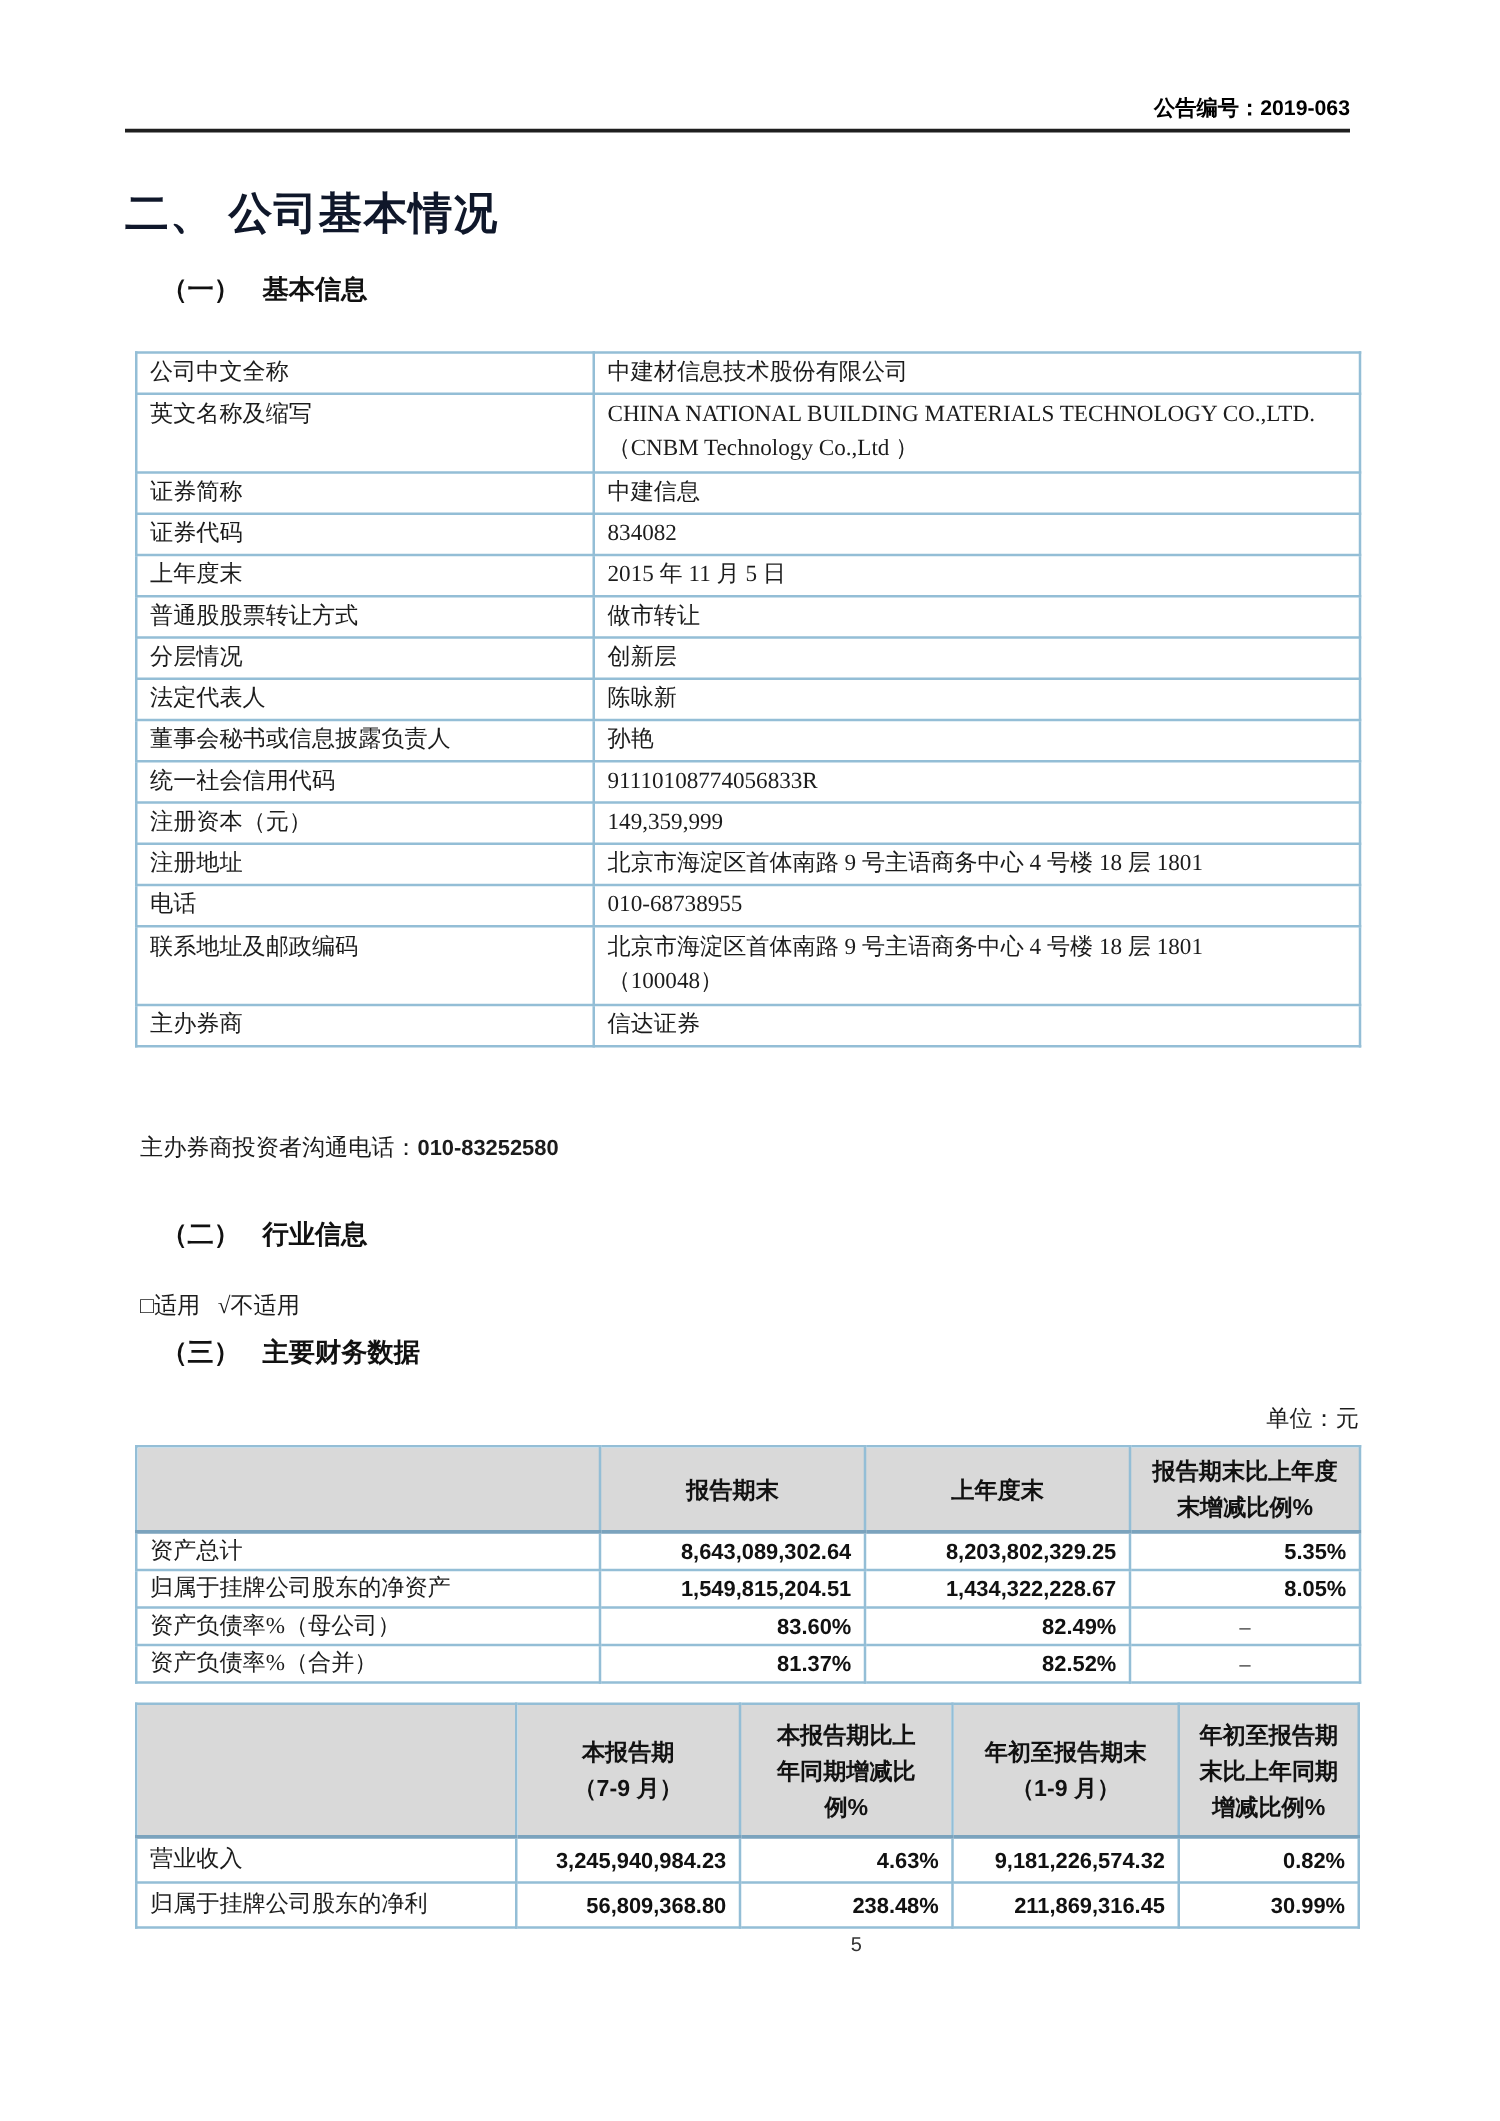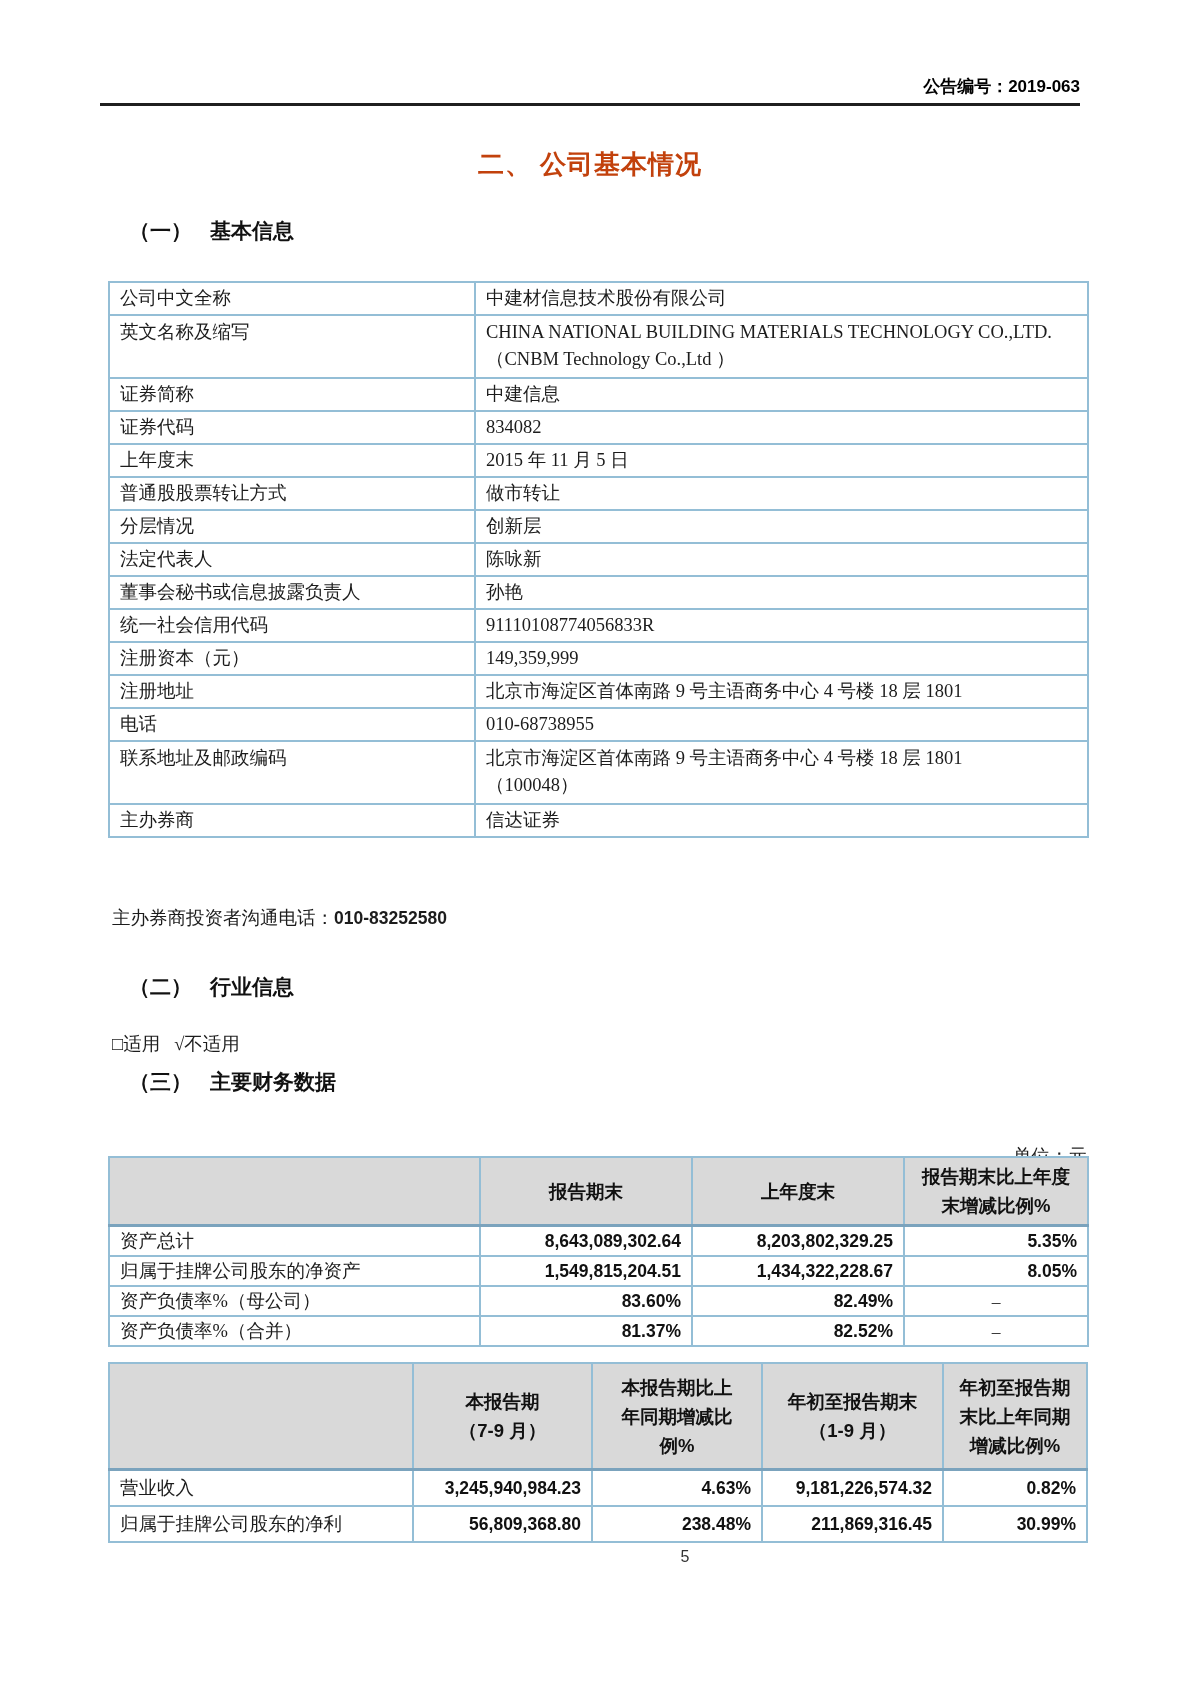--- a/index.html
+++ b/index.html
@@ -10,23 +10,23 @@
   }
 
   .doc-number{
     position:absolute;top:75px;left:100px;width:980px;text-align:right;
     font-family:"Liberation Sans","DejaVu Sans",sans-serif;
     font-size:17px;font-weight:bold;color:#000000;
   }
   .top-rule{position:absolute;top:103px;left:100px;width:980px;height:3px;background:#1f1f1f;}
 
   .page-title{
-    position:absolute;top:147px;left:100px;width:980px;text-align:center;
-    font-family:"Liberation Sans","DejaVu Sans",sans-serif;
-    font-size:26px;font-weight:bold;letter-spacing:1px;color:#c2410c;
+    position:absolute;top:147px;left:100px;width:980px;text-align:left;
+    font-family:"Liberation Sans","DejaVu Sans",sans-serif;
+    font-size:35px;font-weight:bold;letter-spacing:1px;color:#0f172a;
   }
 
   .section-heading{
     position:absolute;left:129px;
     font-family:"Liberation Sans","DejaVu Sans",sans-serif;
     font-size:21px;font-weight:bold;color:#111;white-space:nowrap;
   }
   .section-heading .num{margin-right:18px;}
   #sec-basic{top:217px;}
   #sec-industry{top:973px;}
@@ -46,21 +46,21 @@
   .basic-table tr{height:33px;}
   .basic-table tr.tall{height:63px;}
   .basic-table tr.tall td{vertical-align:top;padding-top:3px;border-radius:22px;}
 
   .sponsor-line{position:absolute;top:905px;left:112px;font-size:18.5px;color:#1c1c1c;}
   .sponsor-line .phone{font-family:"Liberation Sans","DejaVu Sans",sans-serif;font-weight:bold;font-size:17.5px;}
 
   .apply-line{position:absolute;top:1031px;left:112px;font-size:18.5px;color:#1c1c1c;}
   .apply-line .opt{margin-right:14px;}
 
-  .unit-note{position:absolute;top:1122px;left:100px;width:987px;text-align:right;font-size:18.5px;margin-top:21px;}
+  .unit-note{position:absolute;top:1122px;left:100px;width:987px;text-align:right;font-size:18.5px;}
 
   .fin-table{position:absolute;left:108px;font-size:18.5px;}
   #fin1{top:1156px;width:979px;}
   #fin2{top:1362px;width:978px;}
   .fin-table th{
     background:#d9d9d9;border:2px solid #94bed6;border-bottom:3px solid #7ba3bd;
     font-family:"Liberation Sans","DejaVu Sans",sans-serif;
     font-size:18.5px;font-weight:bold;text-align:center;vertical-align:middle;
     line-height:29px;padding:4px 6px;color:#111;
   }

